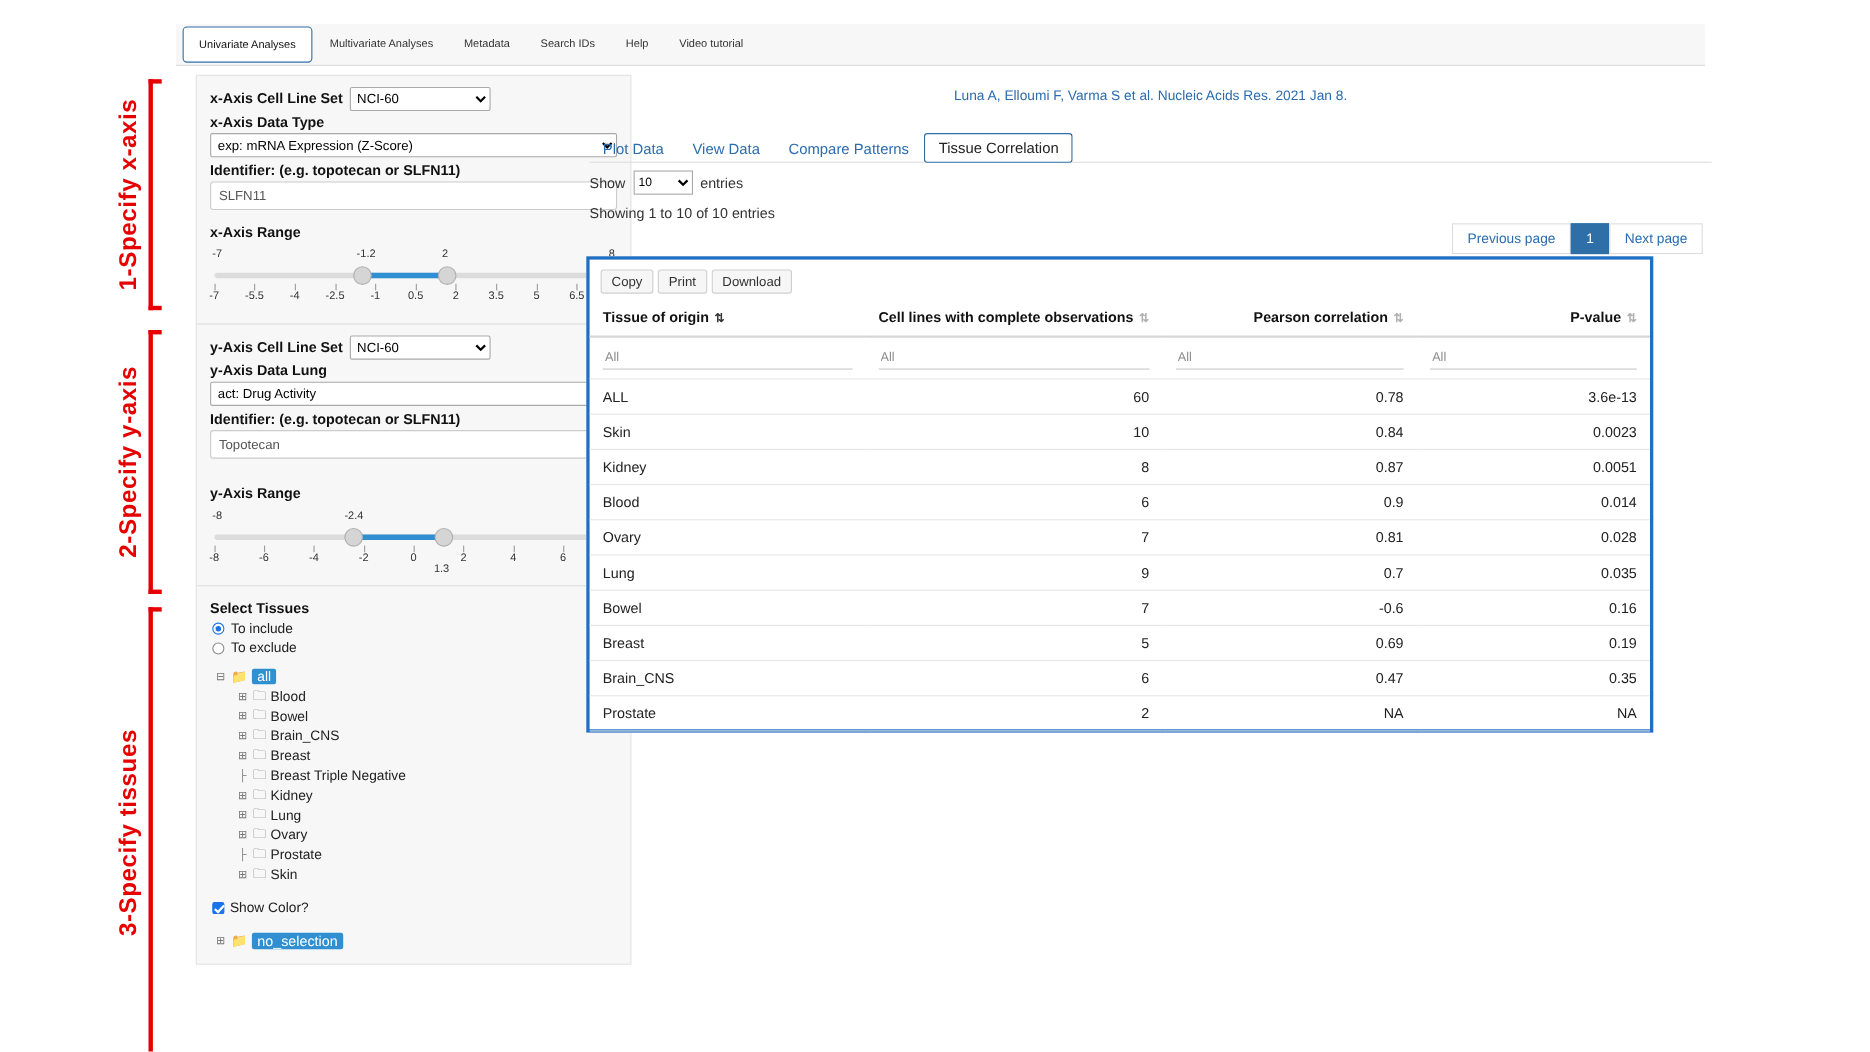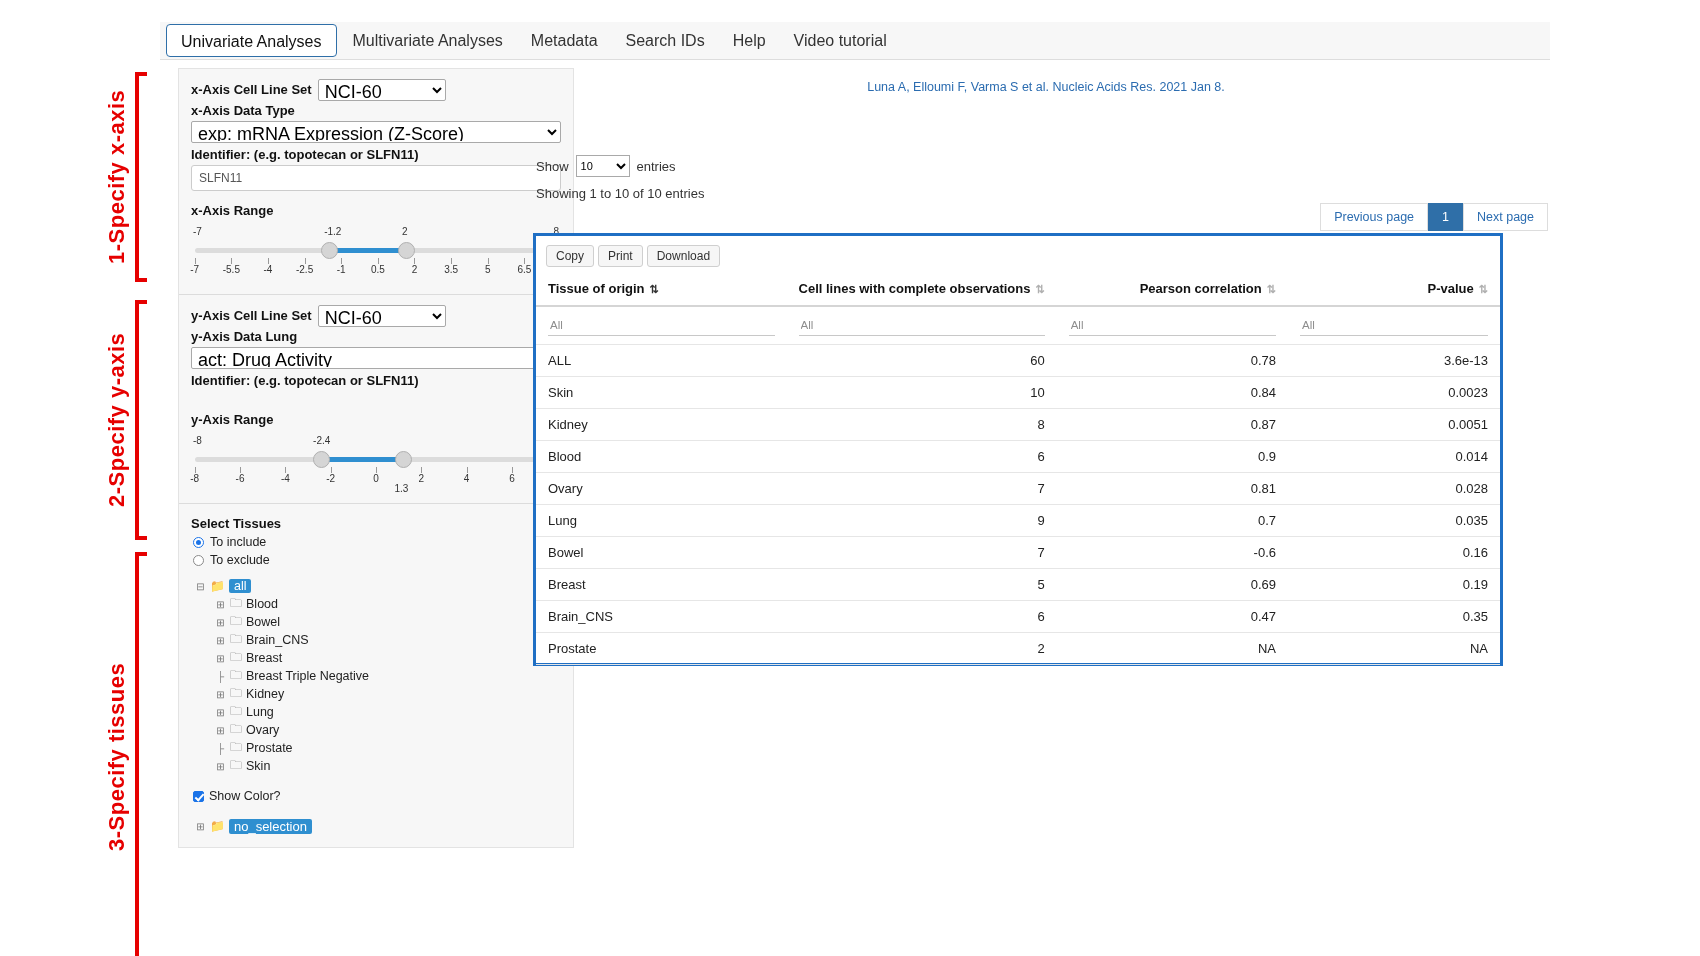--- a/index.html
+++ b/index.html
@@ -40,21 +40,21 @@
     left: 160px; top: 22px;
     width: 1390px; height: 38px;
     background: #f7f7f7;
     border-bottom: 1px solid #dddddd;
     display: flex;
     align-items: stretch;
     padding-left: 4px;
   }
   .tabbar .tab {
     padding: 9px 14px 8px 14px;
-    font-size: 16px;
+    font-size: 10px;
     color: #333;
     cursor: pointer;
     line-height: 20px;
     white-space: nowrap;
   }
   .tabbar .tab.active {
     background: #ffffff;
     border: 1px solid #2f6fa8;
     border-radius: 4px;
     margin: 2px 2px;
@@ -75,21 +75,21 @@
   .lbl {
     font-weight: bold;
     font-size: 13px;
     display: block;
     margin: 2px 0 3px 0;
     color: #111;
   }
   .inline-row { display: flex; align-items: center; gap: 6px; margin-bottom: 2px; }
   select.sel {
     font-family: "Liberation Sans", sans-serif;
-    font-size: 18px;
+    font-size: 12px;
     height: 22px;
     border: 1px solid #a9a9a9;
     background: #fff;
     border-radius: 2px;
     padding: 1px 2px;
   }
   select.sel-sm { width: 128px; }
   select.sel-wide { width: 100%; margin-bottom: 2px; }
   input.txt {
     width: 100%;
@@ -310,20 +310,21 @@
         <span class="lbl">y-Axis Cell Line Set</span>
         <select class="sel sel-sm">
           <option>NCI-60</option>
         </select>
       </div>
       <span class="lbl">y-Axis Data Lung</span>
       <select class="sel sel-wide">
         <option>act: Drug Activity</option>
       </select>
       <span class="lbl">Identifier: (e.g. topotecan or SLFN11)</span>
+      <input class="txt" value="Topotecan" style="">
       <span class="lbl" style="margin-top:24px;">y-Axis Range</span>
 
       <div class="slider-wrap">
         <div class="slider-endlabels">
           <span style="left:2px;">-8</span>
           <span style="left:33%;">-2.4</span>
           <span style="left:55%;margin-top:48px;">1.3</span>
           <span style="right:2px;">8</span>
         </div>
         <div class="slider-track"></div>
@@ -446,20 +447,26 @@
         <span class="folder folder-blue">📁</span>
         <span class="selnode">no_selection</span>
       </div>
     </div>
   </div>
 
   <div class="cite">
     <a href="#">Luna A, Elloumi F, Varma S et al. Nucleic Acids Res. 2021 Jan 8.</a>
   </div>
 
+  <div class="subtabs">
+    <div class="subtab">Plot Data</div>
+    <div class="subtab">View Data</div>
+    <div class="subtab">Compare Patterns</div>
+    <div class="subtab active">Tissue Correlation</div>
+  </div>
 
   <div class="showrow">
     <span>Show</span>
     <select>
       <option>10</option>
     </select>
     <span>entries</span>
   </div>
   <div class="entries-info">Showing 1 to 10 of 10 entries</div>
 

